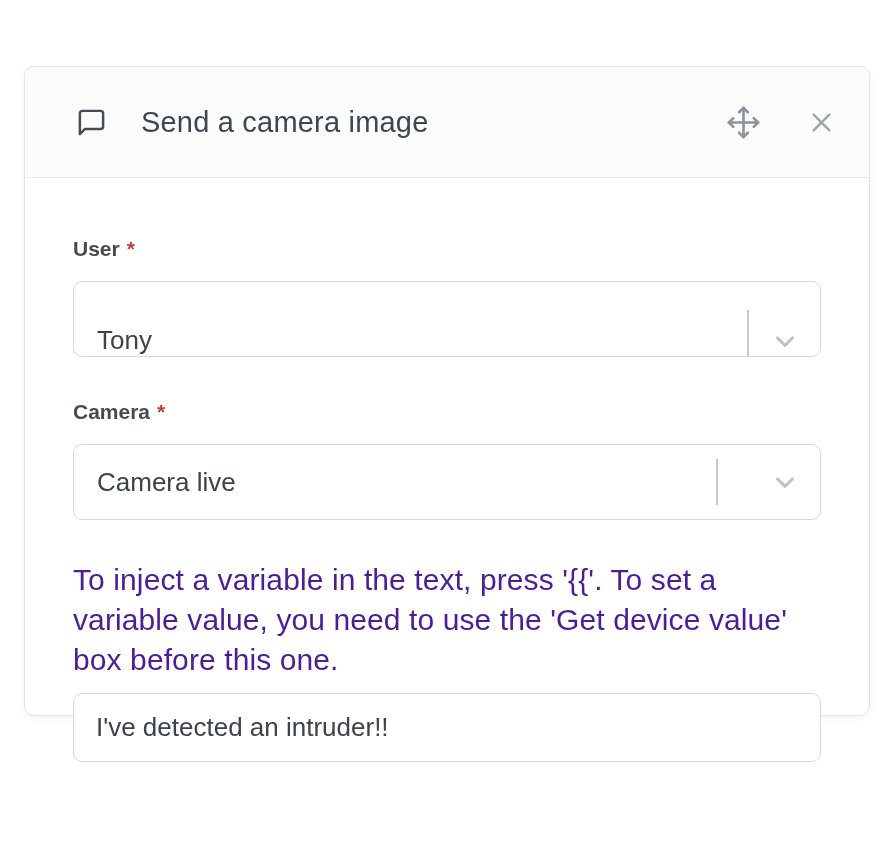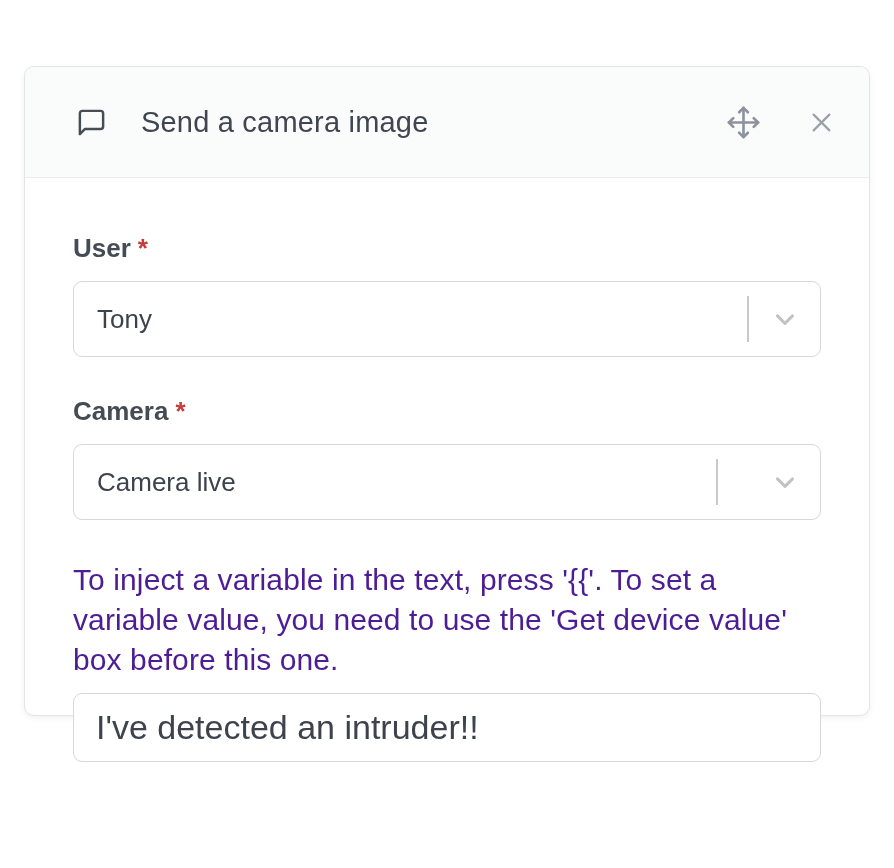--- a/index.html
+++ b/index.html
@@ -64,21 +64,21 @@
     padding: 0;
   }
   .move-btn svg { width: 35px; height: 35px; stroke: #8d929c; }
   .close-btn svg { width: 27px; height: 27px; stroke: #9aa0a8; }
 
   .card-body {
     box-sizing: border-box;
     padding: 57px 48px 0 48px;
   }
   .field-label {
-    font-size: 26px;
+    font-size: 21px;
     line-height: 27px;
     font-weight: 700;
     color: #454b54;
     margin: 0 0 19px 0;
   }
   .req {
     color: #c63a3a;
     margin-left: 7px;
     font-weight: 700;
   }
@@ -105,39 +105,39 @@
     flex: none;
   }
   .chevron-box {
     width: 71px;
     display: flex;
     align-items: center;
     justify-content: center;
     flex: none;
   }
   .chevron-box svg { width: 30px; height: 30px; stroke: #c2c2c2; }
-  .field-user .select { margin-bottom: 41px; }
+  .field-user .select { margin-bottom: 41px; align-items: flex-end; }
   .field-camera .select { margin-bottom: 40px; gap: 31px; }
   .help-text {
     margin: 15px 0 13px 0;
     font-size: 30px;
     line-height: 40px;
     color: #4c1d95;
     letter-spacing: 0.1px;
     max-width: 756px;
   }
   .text-input {
     box-sizing: border-box;
     width: 100%;
     height: 69px;
     border: 1px solid #d8d8d8;
     border-radius: 9px;
     padding: 0 20px 0 22px;
     font-family: "Liberation Sans", sans-serif;
-    font-size: 34px;
+    font-size: 26px;
     color: #3c434c;
     outline: none;
     background: #ffffff;
   }
 </style>
 </head>
 <body>
 
 <div class="stage">
   <div class="card">

